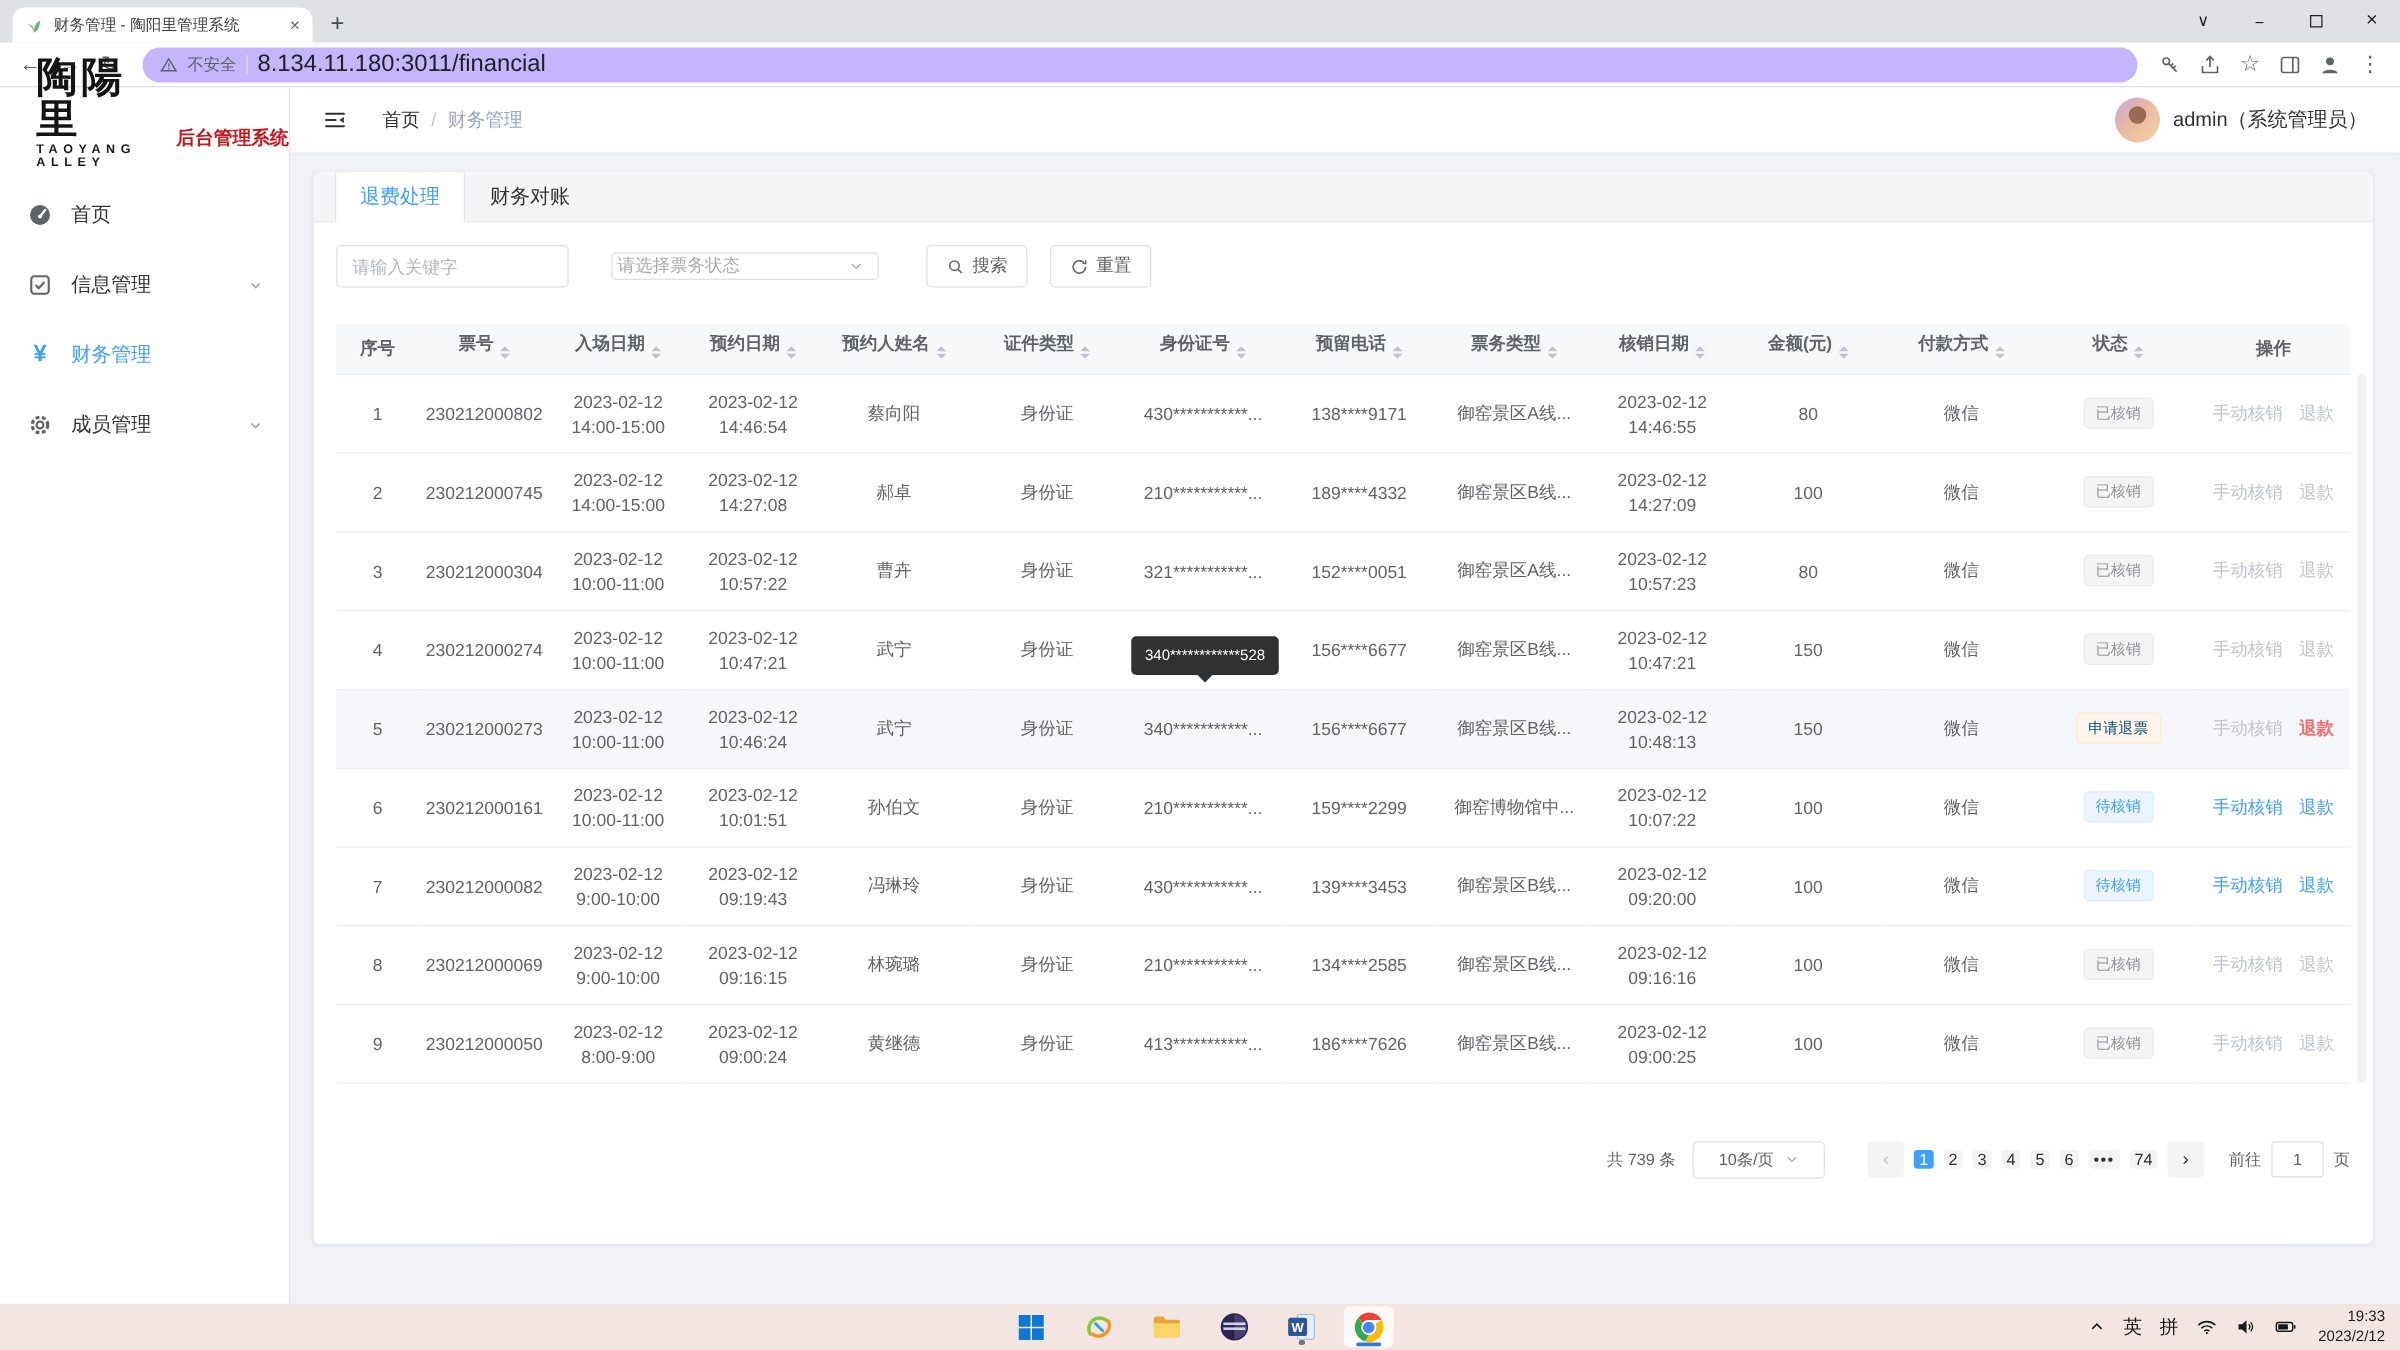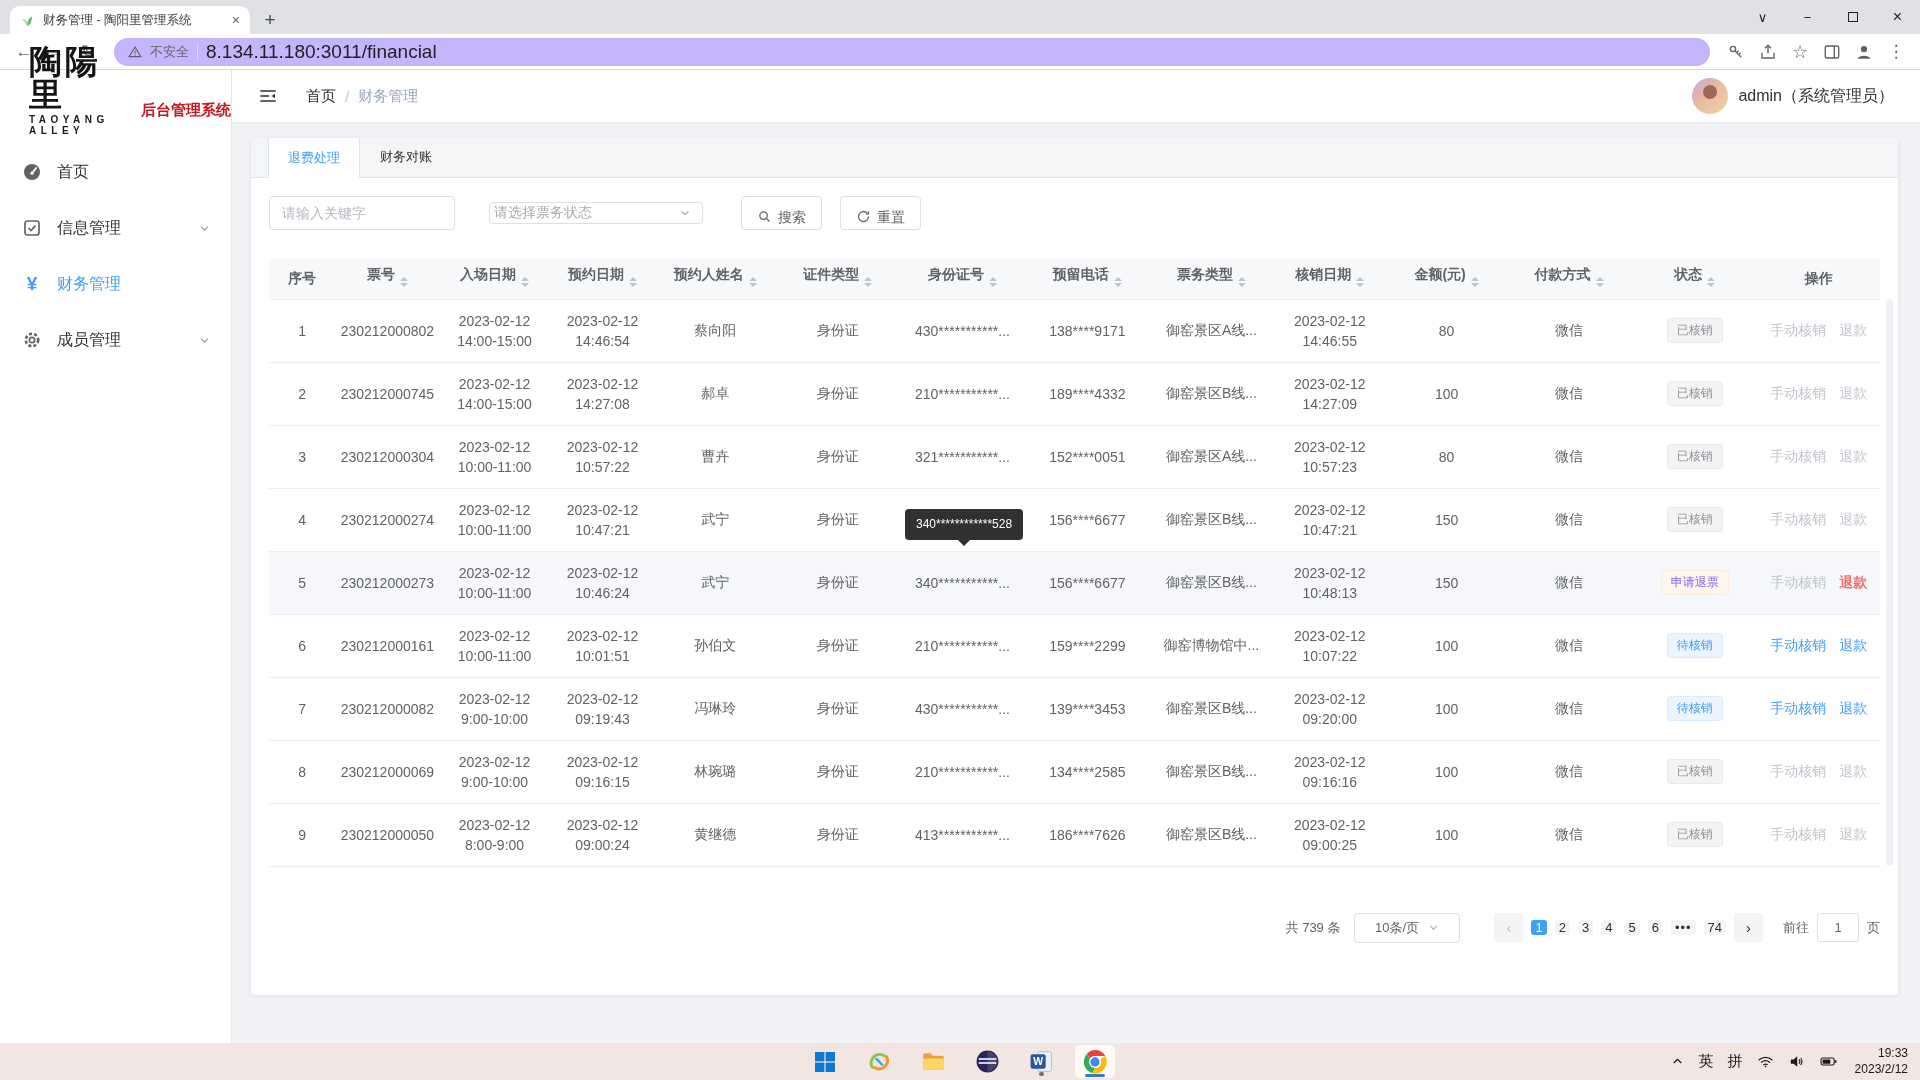--- a/index.html
+++ b/index.html
@@ -49,47 +49,47 @@
   .userbox { margin-left:auto; display:flex; align-items:center; gap:10px; cursor:pointer; }
   .avatar { width:36px; height:36px; border-radius:50%; background:linear-gradient(135deg,#c7a7e0 0%,#e8b9a0 45%,#f0d6a8 100%); position:relative; overflow:hidden; }
   .avatar::after { content:''; position:absolute; left:11px; top:7px; width:14px; height:14px; border-radius:50%; background:#9a6b52; }
   .user-name { font-size:16px; color:#303133; }
 
   .content { padding:16px 22px 0 19px; }
   .card { background:#fff; height:857px; border-radius:4px; box-shadow:0 1px 4px rgba(0,0,0,.08); display:flex; flex-direction:column; position:relative; }
 
   
   .tabs-bar { height:40px; background:#f4f5f7; border-bottom:1px solid #dfe4ed; display:flex; align-items:stretch; padding-left:17px; border-radius:4px 4px 0 0; }
-  .tab-item { padding:0 19px; display:flex; align-items:center; font-size:13px; color:#303133; cursor:pointer; border:1px solid transparent; border-top:none; }
+  .tab-item { padding:0 19px; display:flex; align-items:center; font-size:16px; color:#303133; cursor:pointer; border:1px solid transparent; border-top:none; }
   .tab-item.active { background:#fff; color:#409eff; border-color:#dfe4ed; border-bottom-color:#fff; margin-bottom:-1px; }
 
   
   .filters { display:flex; align-items:center; padding:18px 18px 17px; }
   .inp { height:34px; border:1px solid #dcdfe6; border-radius:4px; font-size:14px; color:#606266; padding:0 12px; outline:none; }
   .inp::placeholder { color:#b4b8bf; }
   .keyword { width:186px; }
   .sel { width:214px; margin-left:34px; height:22px; border:1px solid #dcdfe6; border-radius:4px; display:flex; align-items:center; justify-content:space-between; padding:0 10px 0 4px; cursor:pointer; }
   .sel-text { font-size:14px; color:#a8abb2; }
-  .btn { height:34px; border:1px solid #dcdfe6; border-radius:4px; background:#fff; color:#606266; font-size:14px; display:flex; align-items:flex-start; gap:6px; padding:12px 15px; cursor:pointer; }
+  .btn { height:34px; border:1px solid #dcdfe6; border-radius:4px; background:#fff; color:#606266; font-size:14px; display:flex; align-items:center; gap:6px; padding:0 15px; cursor:pointer; }
   .btn-search { margin-left:38px; }
   .btn-reset { margin-left:18px; }
 
   
   .table-wrap { margin:12px 18px; position:relative; }
   table { width:100%; border-collapse:collapse; table-layout:fixed; }
   th { height:40px; background:#f7f8fa; font-size:14px; color:#5f6368; font-weight:bold; border-bottom:1px solid #ebeef5; text-align:center; white-space:nowrap; }
   td { height:63px; border-bottom:1px solid #ebeef5; font-size:14px; color:#606266; text-align:center; padding:0 4px; white-space:nowrap; overflow:hidden; }
   tr.hover td { background:#f5f7fa; }
   .two-line div { line-height:20px; }
   .sort { display:inline-flex; flex-direction:column; margin-left:5px; vertical-align:-2px; }
   .sort .up { width:0; height:0; border:4px solid transparent; border-bottom-color:#c0c4cc; margin-bottom:2px; }
   .sort .dn { width:0; height:0; border:4px solid transparent; border-top-color:#c0c4cc; }
   .badge { display:inline-block; height:25px; line-height:23px; padding:0 9px; border-radius:4px; font-size:12px; border:1px solid; }
   .badge.info { background:#f4f4f5; border-color:#e9e9eb; color:#909399; }
-  .badge.warning { background:#fdf6ec; border-color:#faecd8; color:#8b5cf6;text-align:right; }
+  .badge.warning { background:#fdf6ec; border-color:#faecd8; color:#0c4a6e;text-align:right; }
   .badge.primary { background:#ecf5ff; border-color:#d9ecff; color:#409eff; }
   .action { cursor:pointer; font-size:14px; }
   .action + .action { margin-left:13px; }
   .action.dis { color:#c0c4cc; }
   .action.primary { color:#409eff; }
   .action.danger { color:#f56c6c; font-weight:bold; }
   .v-scroll { position:absolute; right:-13px; top:40px; width:7px; height:567px; background:#f0f1f3; border-radius:4px; }
 
   .tooltip { position:absolute; left:636px; top:250px; background:#303133; color:#fff; font-size:12px; height:31px; line-height:31px; padding:0 11px; border-radius:4px; white-space:nowrap; z-index:5; }
   .tooltip::after { content:''; position:absolute; left:50%; bottom:-6px; margin-left:-6px; border:6px solid transparent; border-top-color:#303133; border-bottom-width:0; }

